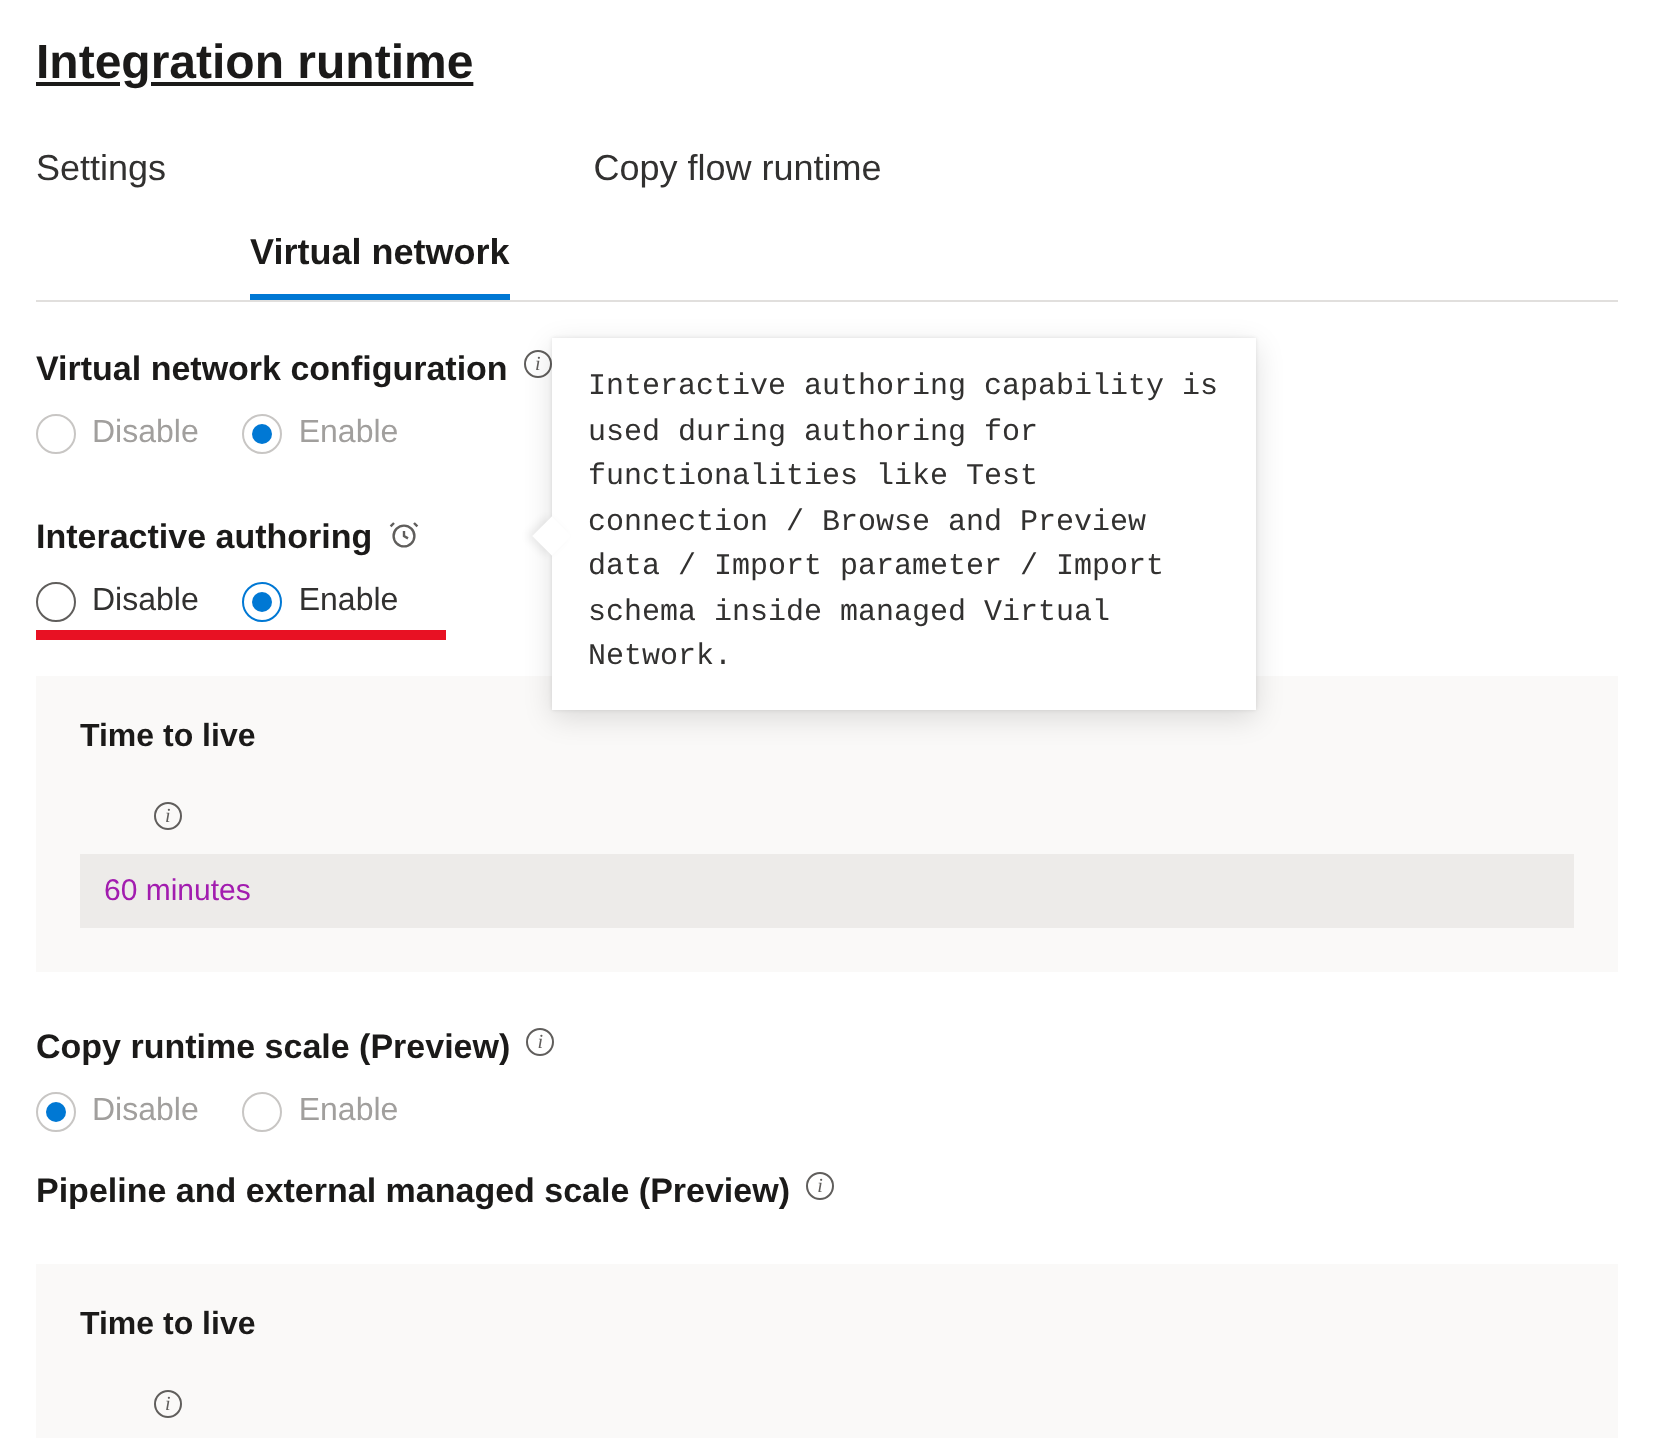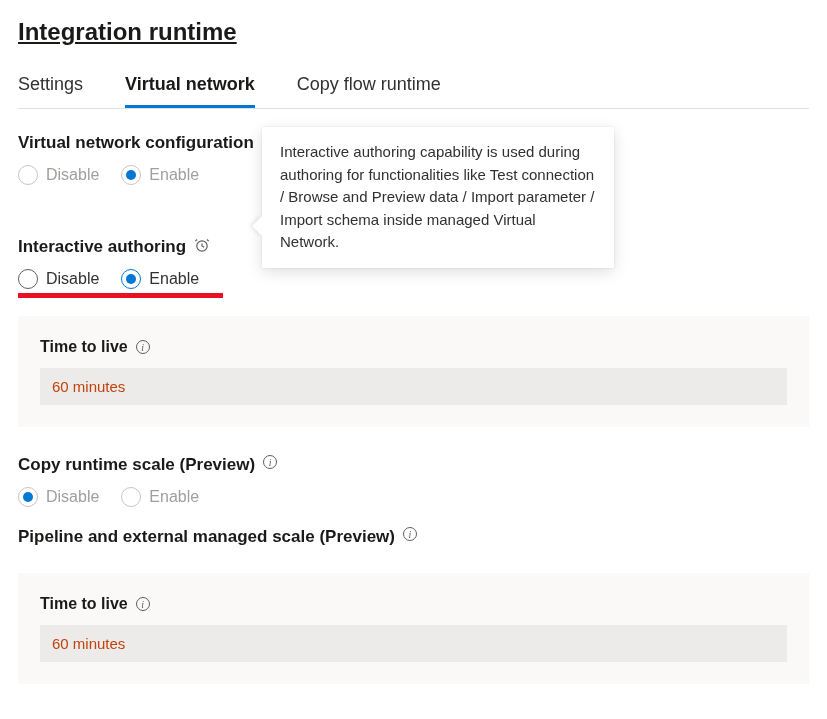--- a/index.html
+++ b/index.html
@@ -27,20 +27,21 @@
       padding: 0 0 10px 0;
       font-size: 18px;
       color: #323130;
       cursor: pointer;
       border-bottom: 3px solid transparent;
     }
     .tab.active {
       font-weight: 600;
       border-bottom-color: #0078d4;
       color: #1b1a19;
+      margin-top: 42px;
     }
     .section-label {
       font-size: 17px;
       font-weight: 600;
       color: #1b1a19;
       display: inline-flex;
       align-items: flex-start;
       gap: 8px;
       margin-bottom: 12px;
     }
@@ -111,28 +112,29 @@
     .panel {
       background: #faf9f8;
       padding: 22px;
       margin-top: 18px;
     }
     .panel-label {
       font-weight: 600;
       font-size: 16px;
       display: inline-flex;
       align-items: center;
-      gap: 8px;
+      gap: 23px;
       margin-bottom: 12px;
       color: #1b1a19;
+      flex-direction: column;
     }
     .panel-input {
       background: #edebe9;
       padding: 10px 12px;
-      color: #c2410c;
+      color: #a21caf;
       font-size: 15px;
       border: none;
       width: 100%;
     }
     .section-block { margin-top: 28px; }
     .tooltip {
       position: absolute;
       background: #fff;
       box-shadow: 0 4px 14px rgba(0,0,0,0.13), 0 0 2px rgba(0,0,0,0.1);
       padding: 14px 18px;
@@ -159,21 +161,21 @@
 
 <h1>Integration runtime</h1>
 
 <div class="tabs">
   <div class="tab">Settings</div>
   <div class="tab active">Virtual network</div>
   <div class="tab">Copy flow runtime</div>
 </div>
 
 <div class="tooltip-wrap">
-  <div class="tooltip" style="left:244px; top:-6px;">
+  <div class="tooltip" style="left:258px; top:-6px;font-family:Liberation Mono, monospace;">
     <div class="tooltip-callout"></div>
     <span>Interactive authoring capability is used during authoring for functionalities like Test connection / Browse and Preview data / Import parameter / Import schema inside managed Virtual Network.</span>
   </div>
 
   
   <div class="section-label">
     <span>Virtual network configuration</span>
     <span class="info-icon">i</span>
   </div>
   <div class="radio-row">
@@ -185,21 +187,21 @@
     </div>
     <div class="radio selected disabled">
       <span class="radio-circle">
           <span class="radio-dot"></span>
         </span>
       <span class="radio-label">Enable</span>
     </div>
   </div>
 
   
-  <div class="section-label" style="margin-top:32px;">
+  <div class="section-label" style="margin-top:12px;">
     <span>Interactive authoring</span>
     <span class="alarm-icon">
       <svg viewBox="0 0 16 16" fill="none" stroke="currentColor" stroke-width="1.2">
         <circle cx="8" cy="9" r="5.2"></circle>
         <path d="M8 6.5 V9 L10 10.2"></path>
         <path d="M3 2.5 L1.3 4.2"></path>
         <path d="M13 2.5 L14.7 4.2"></path>
       </svg>
     </span>
   </div>

